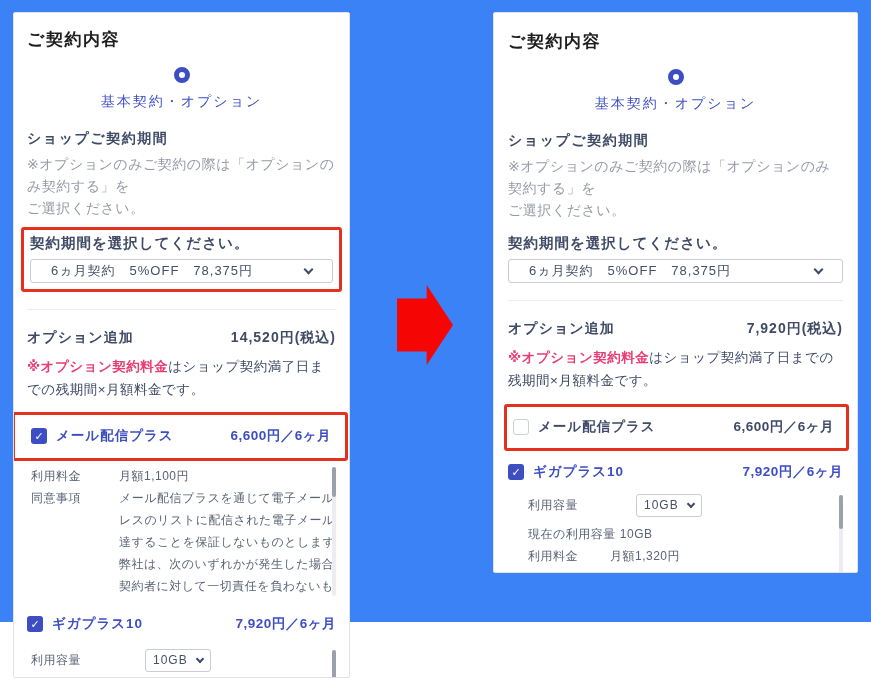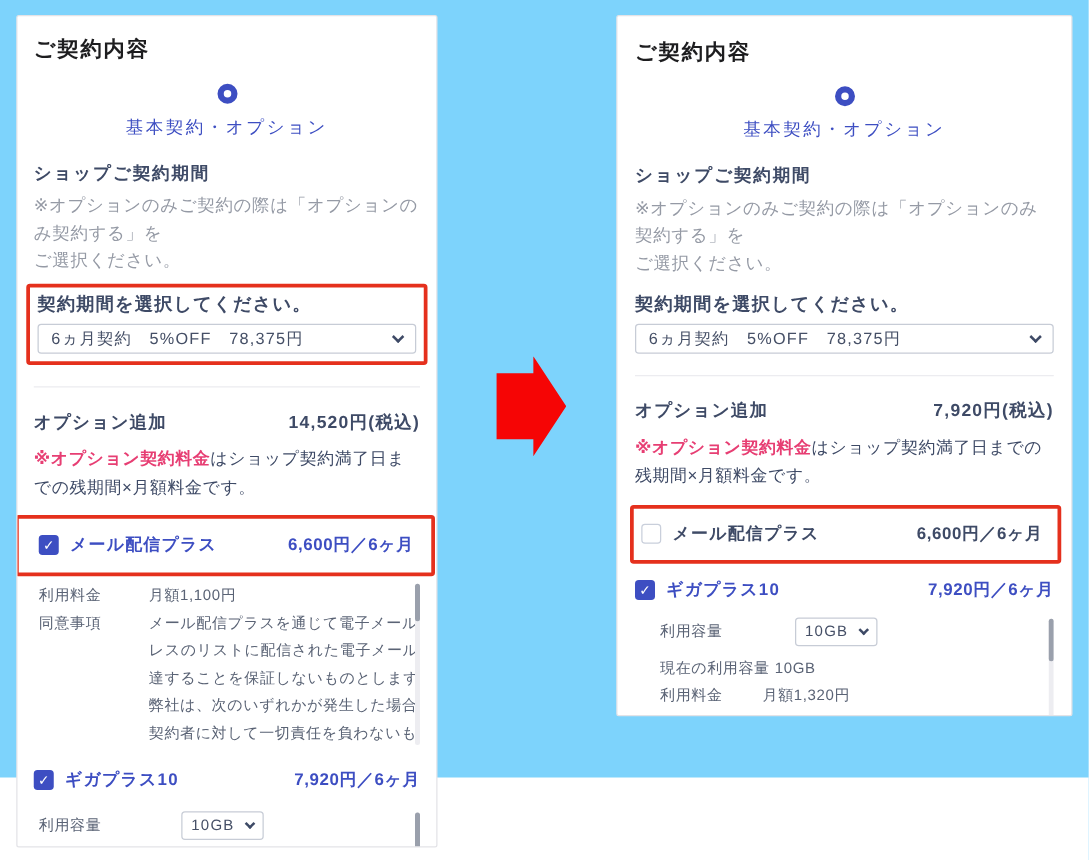--- a/index.html
+++ b/index.html
@@ -2,21 +2,21 @@
 <html><head>
 <meta charset="utf-8">
 <style>
   * { box-sizing: border-box; }
   html,body { margin:0; padding:0; }
   body {
     width:871px; height:688px; background:#ffffff;
     font-family:"Liberation Sans","DejaVu Sans",sans-serif;
     color:#3e4a66; overflow:hidden;
   }
-  .stage { position:relative; width:871px; height:622px; background:#7dd3fc; }
+  .stage { position:relative; width:871px; height:622px; background:#3b82f6; }
 
   .panel {
     position:absolute; background:#fff;
     border:1px solid #e3e3e7; border-radius:2px; overflow:hidden;
   }
   .panel-left  { left:13px;  top:12px; width:337px; height:666px; padding:14px 13px; }
   .panel-right { left:493px; top:12px; width:365px; height:561px; padding:16px 14px; }
 
   .title { font-size:17px; font-weight:bold; color:#1d1d1f; letter-spacing:1.5px; margin:2px 0 0; line-height:22px; }
 
@@ -30,25 +30,25 @@
   .sec-heading { font-size:14px; font-weight:bold; color:#3e4a66; letter-spacing:1.5px; margin:19px 0 0; line-height:18px; }
   .note {
     font-size:14px; color:#959aa5; line-height:22px; letter-spacing:0.5px;
     margin:6px 0 0; white-space:pre-line;
   }
 
   .hl-box { border:3px solid #e5301d; border-radius:3px; }
   .hl-select { margin:8px -6px 0; padding:4px 6px 6px; }
   .plain-select-wrap { margin:13px 0 0; }
 
-  .select-label { font-size:14.5px; font-weight:bold; color:#3e4a66; letter-spacing:1px; margin:0; line-height:20px; }
+  .select-label { font-size:14.5px; font-weight:bold; color:#3e4a66; letter-spacing:1px; margin:0; line-height:20px;font-family:Liberation Mono, monospace; }
   .select {
     display:flex; align-items:center; justify-content:space-between;
     border:1px solid #c7ccd6; border-radius:3px; background:#fff;
-    height:24px; padding:0 10px; margin-top:5px;
+    height:24px; padding:0 20px; margin-top:5px;
     font-size:13px; color:#454f66; letter-spacing:1px;
   }
   .chev {
     width:7px; height:7px; flex:none;
     border-right:2px solid #3e4a66; border-bottom:2px solid #3e4a66;
     transform:rotate(45deg); margin-top:-4px;
   }
 
   .divider { border:none; border-top:1px solid #ececf0; margin:17px 0 0; }
 

